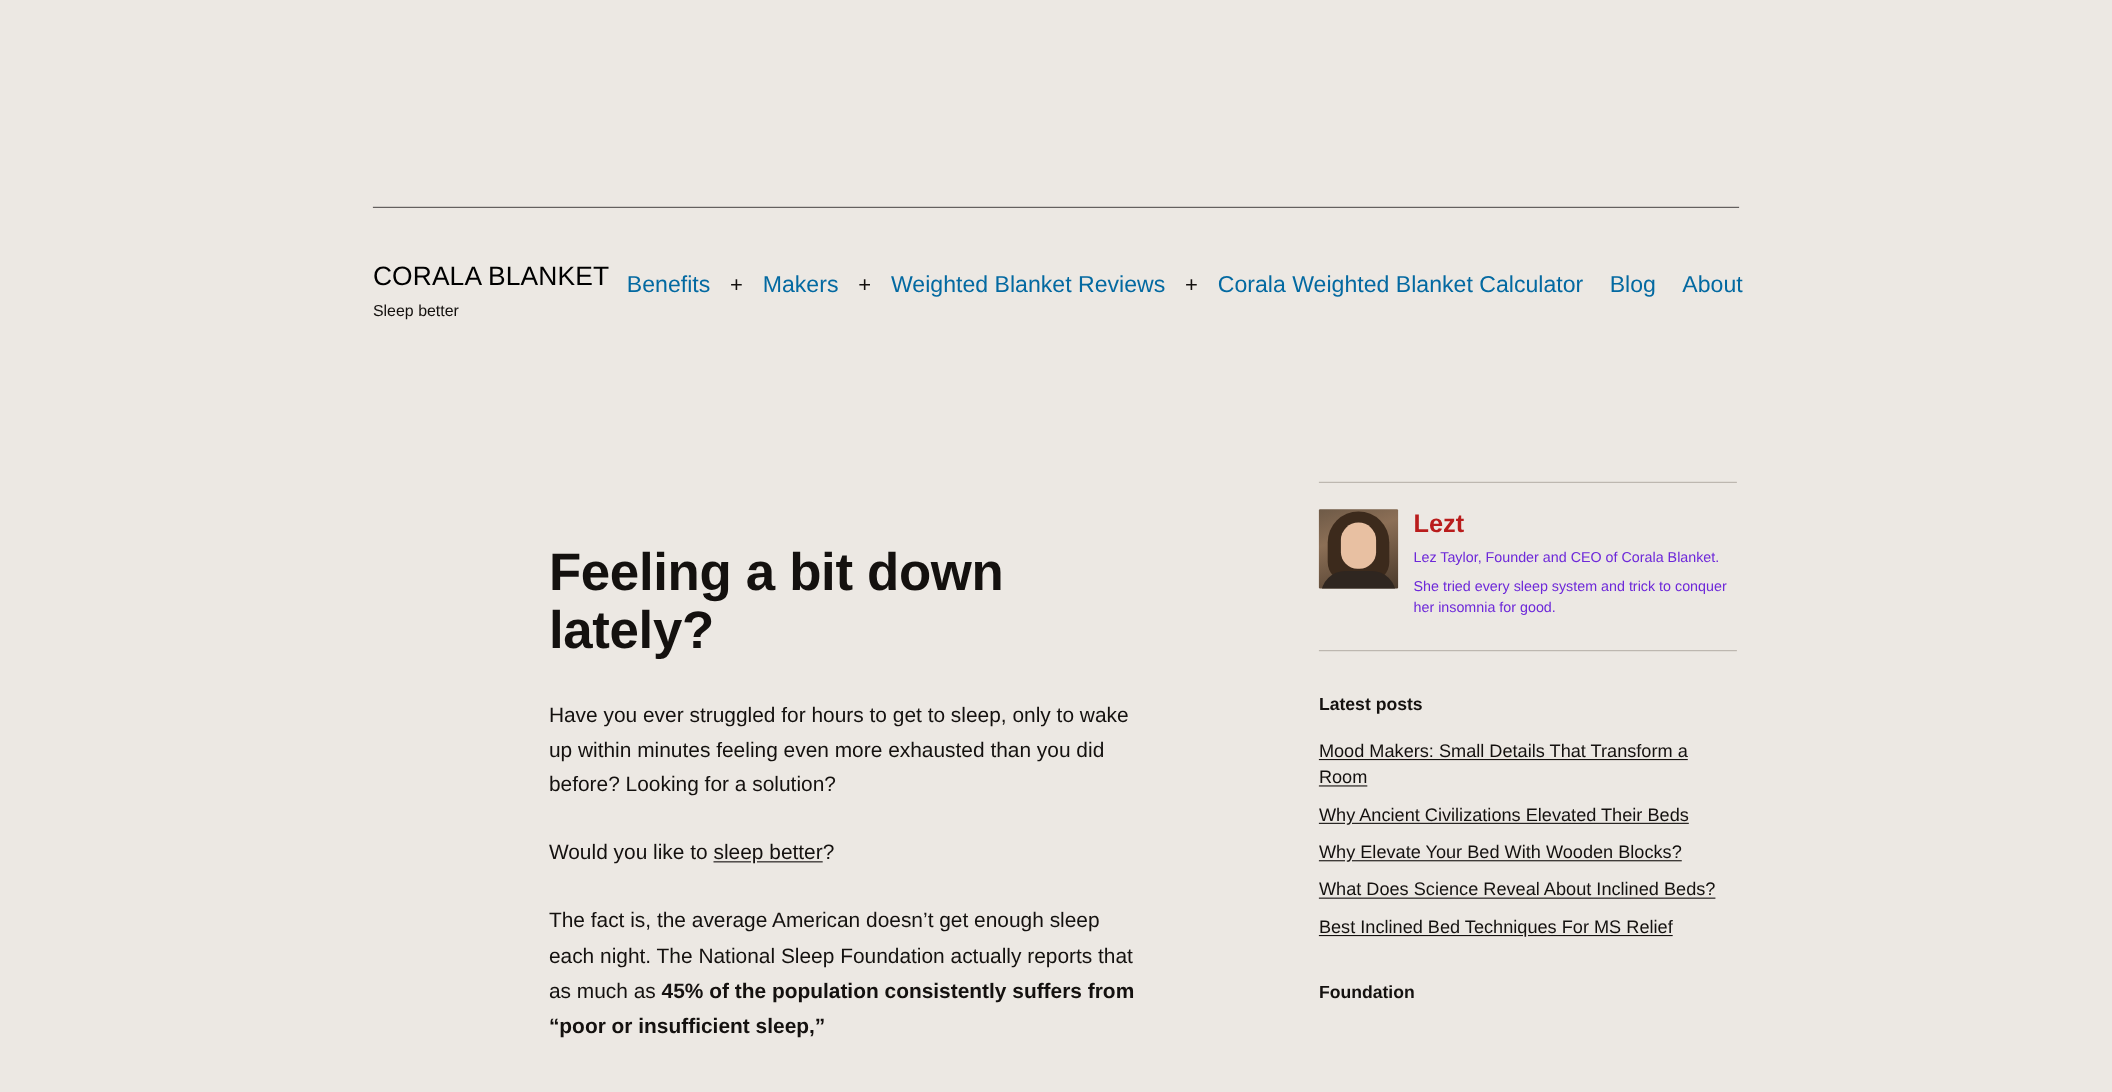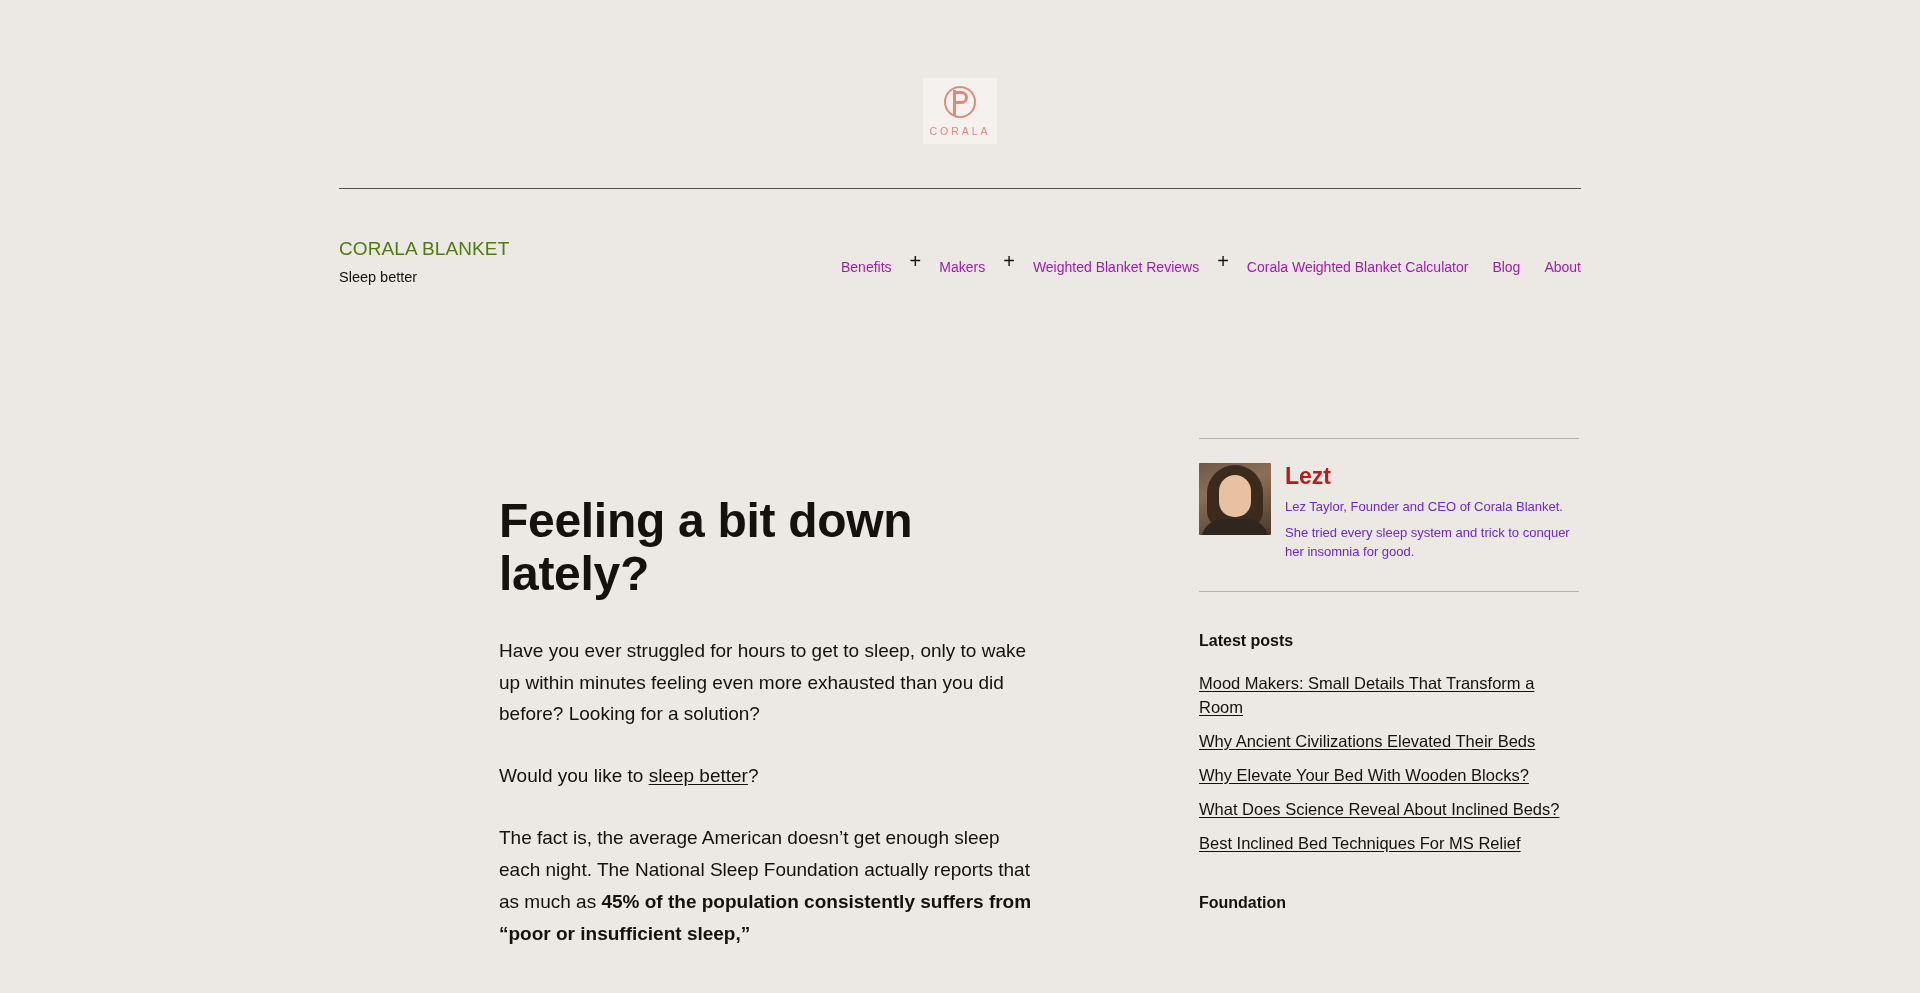--- a/index.html
+++ b/index.html
@@ -87,48 +87,47 @@
   .nav-row {
     position: absolute;
     left: 339px;
     right: 339px;
     top: 238px;
     display: flex;
     align-items: flex-start;
   }
   .site-brand { flex: 0 0 auto; padding-right: 4px; }
   .site-title {
-    font-size: 19px;
+    font-size: 24px;
     line-height: 1.18;
     font-weight: 400;
-    color: #4d7c0f;
+    color: #000000;
     letter-spacing: .1px;
     white-space: nowrap;
   }
   .site-tagline {
     font-size: 14.5px;
     margin-top: 9px;
     color: #14110f;
   }
   .main-nav {
     flex: 1 1 auto;
     display: flex;
     align-items: center;
     justify-content: flex-end;
     gap: 0;
     padding-top: 9px;
   }
   .nav-item {
-    font-size: 14px;
-    color: #a21caf;
+    font-size: 21px;
+    color: #0369a1;
     white-space: nowrap;
     padding: 0 12px;
     text-decoration: none;
     cursor: pointer;
-    margin-top: 12px;
   }
   .nav-plus {
     font-size: 20px;
     color: #14110f;
     padding: 0 6px;
     cursor: pointer;
     line-height: 1;
   }
   .nav-item.last { padding-right: 0; }
 
@@ -237,30 +236,20 @@
     cursor: pointer;
     display: inline;
   }
   .sb-heading.cats { margin-top: 38px; margin-bottom: 0; }
 </style>
 </head>
 <body>
 
 <div class="page">
 
-  <div class="logo-wrap">
-    <div class="logo-box">
-      <div class="logo-mark">
-        <div class="ring"></div>
-        <div class="bar"></div>
-        <div class="lobe"></div>
-      </div>
-      <div class="logo-text">CORALA</div>
-    </div>
-  </div>
 
   <div class="top-divider"></div>
 
   <div class="nav-row">
     <div class="site-brand">
       <div class="site-title">CORALA BLANKET</div>
       <div class="site-tagline">Sleep better</div>
     </div>
     <nav class="main-nav">
       <a class="nav-item">Benefits</a>

